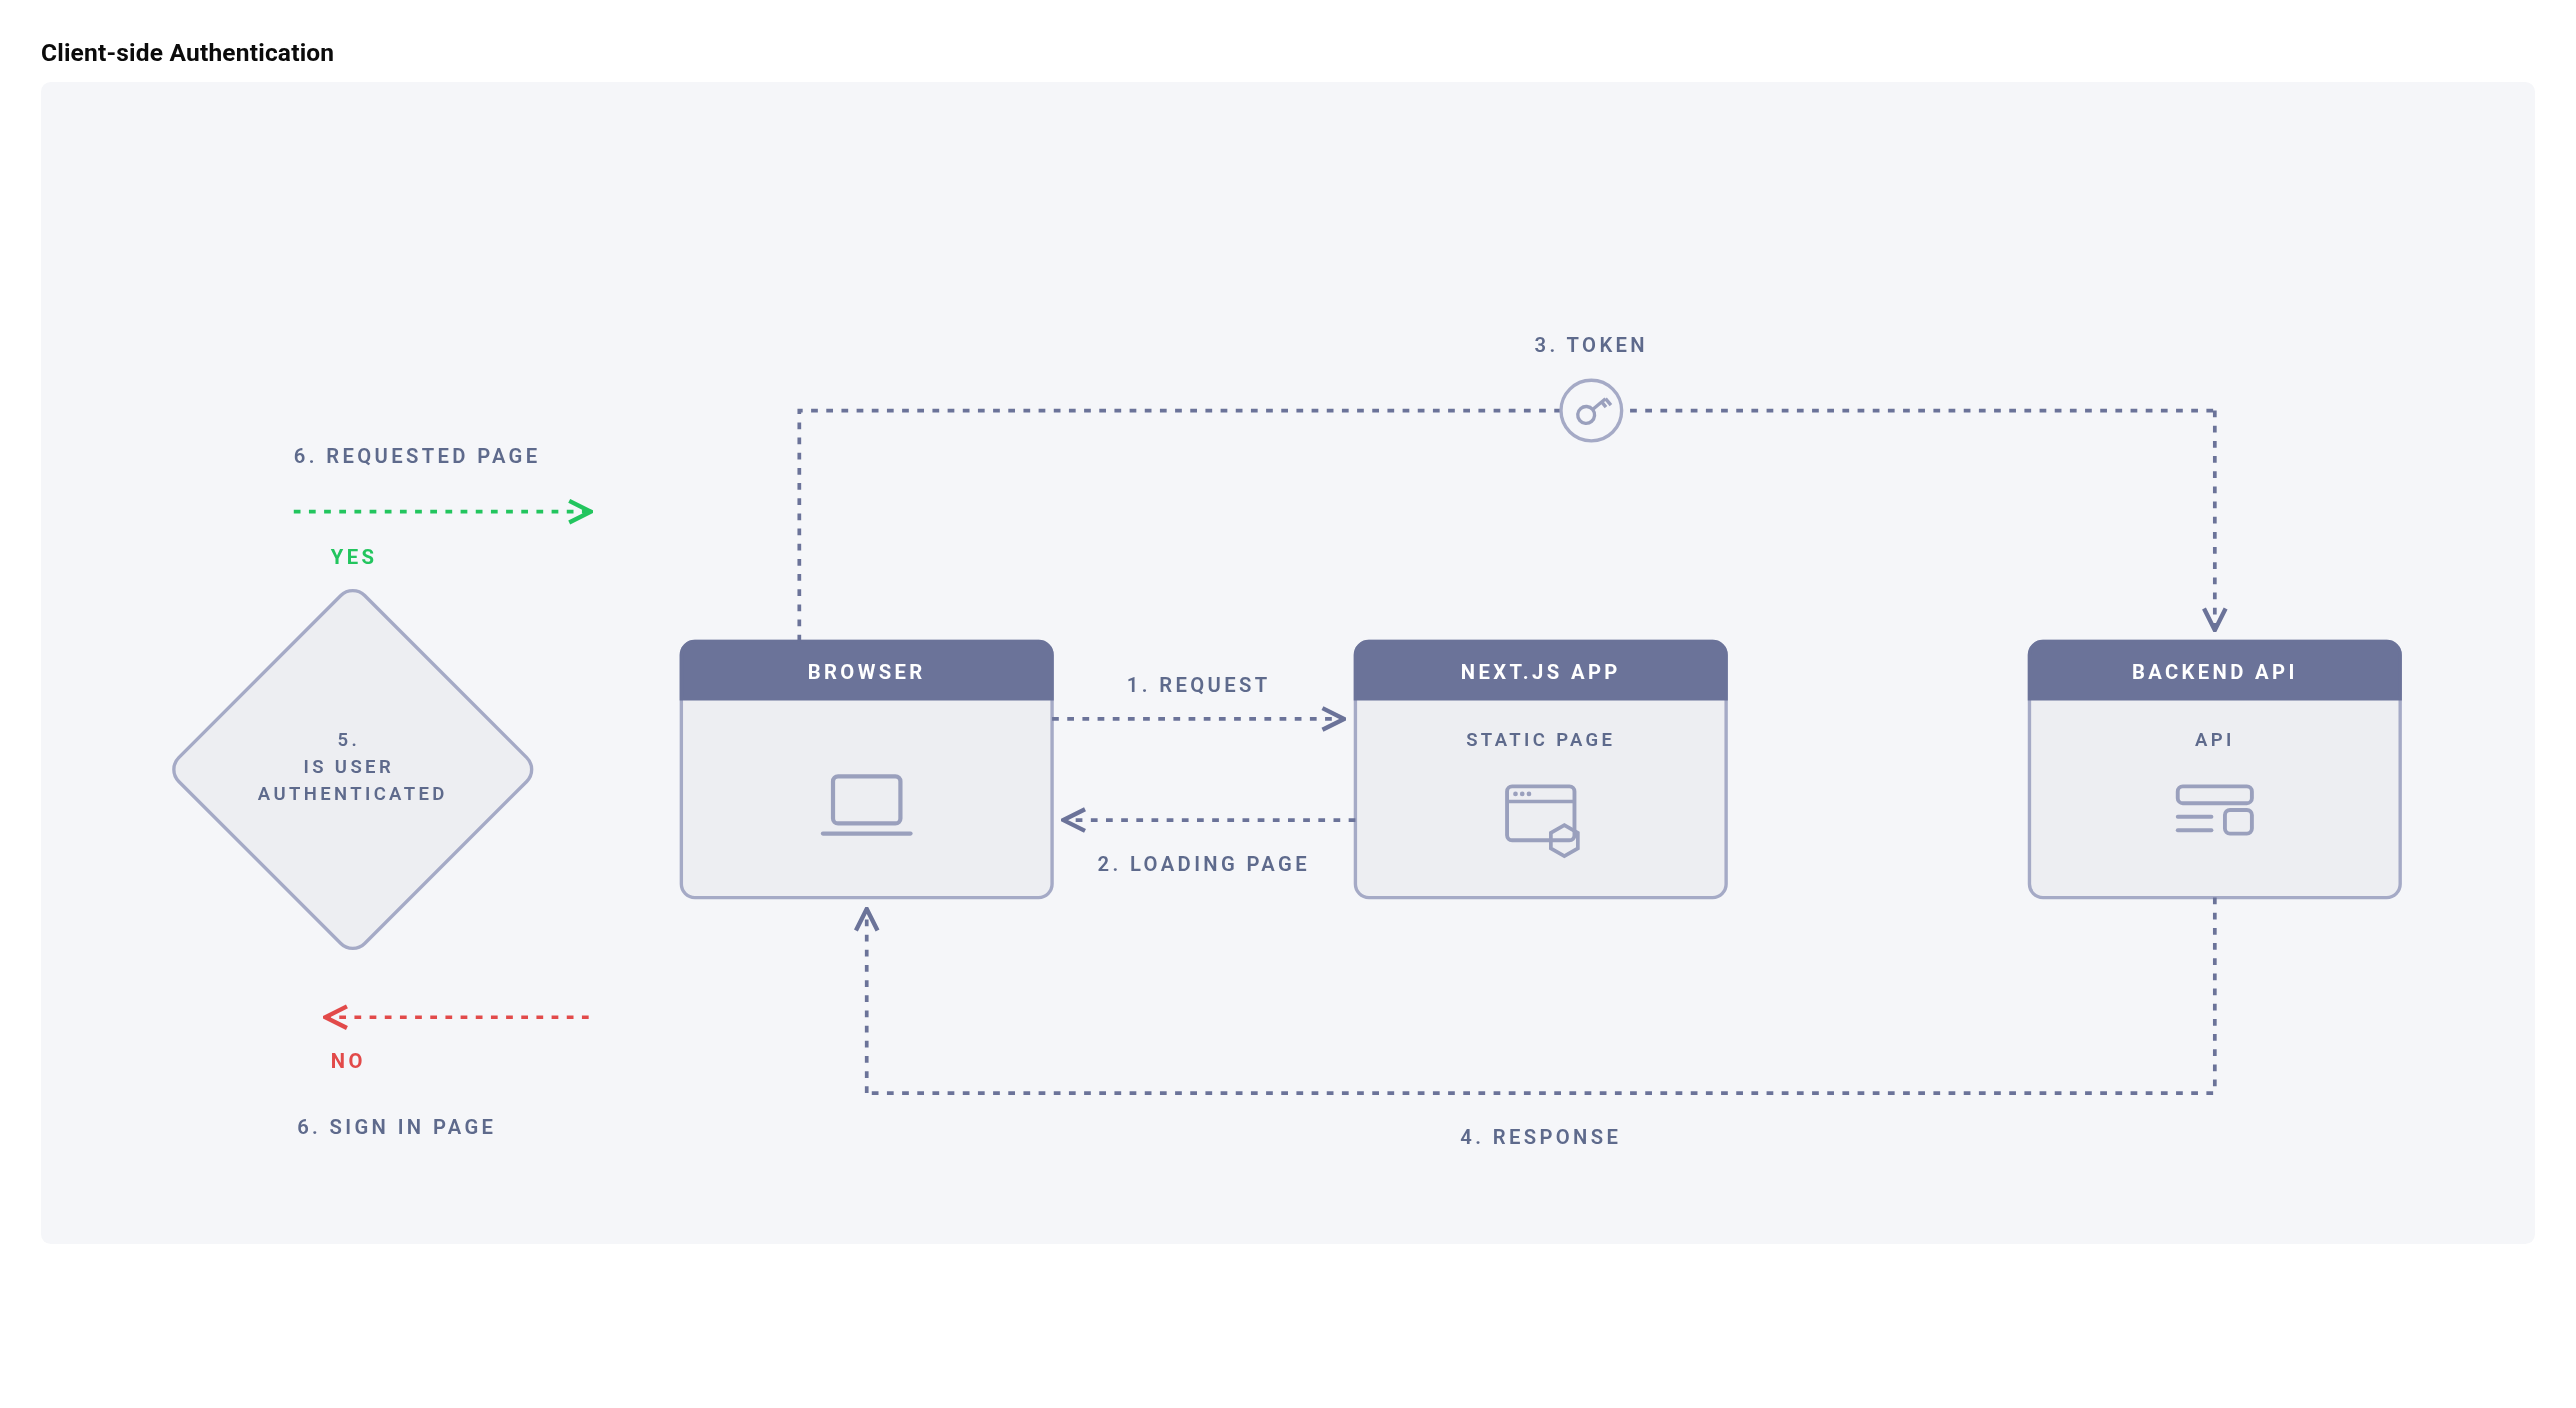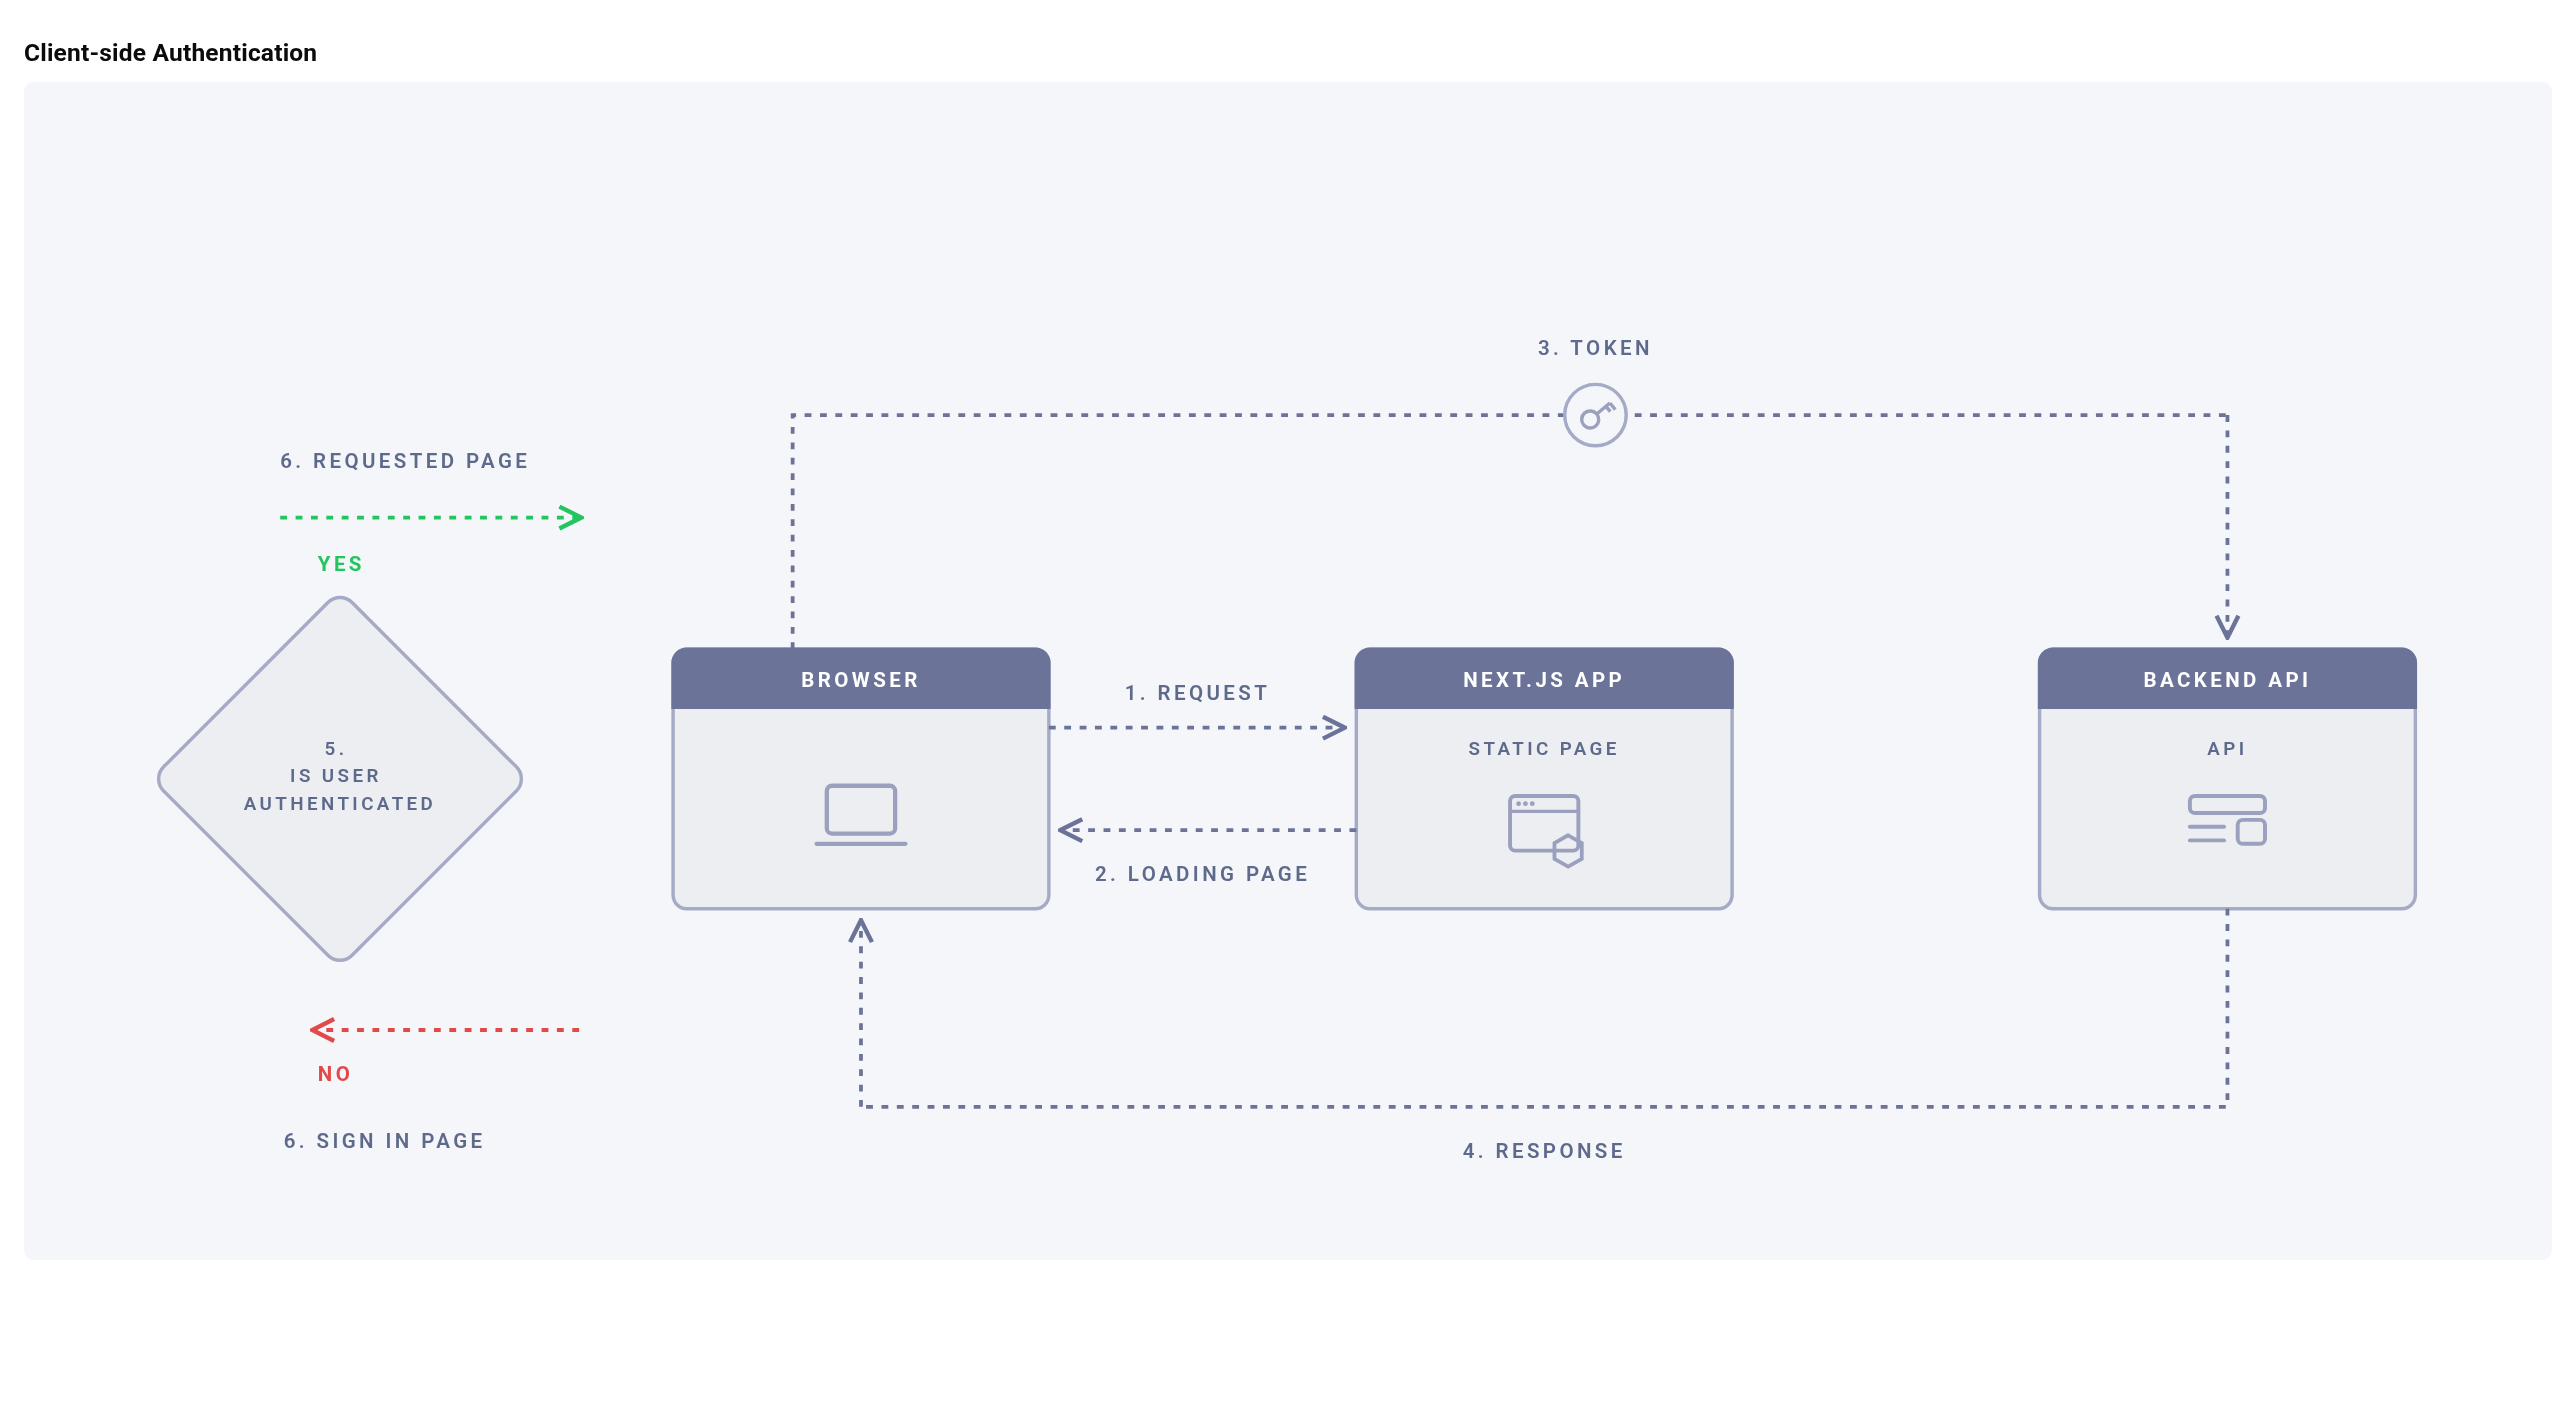--- a/index.html
+++ b/index.html
@@ -11,21 +11,21 @@
     --header:#6b7399;
     --node-bg:#edeef2;
     --node-border:#a5aac6;
     --label:#5e6a8c;
     --green:#22c55e;
     --red:#e24a4a;
   }
   *{box-sizing:border-box}
   html,body{margin:0;padding:0;background:var(--bg);color:var(--ink);
     font-family:-apple-system,BlinkMacSystemFont,"Segoe UI",Roboto,Helvetica,Arial,sans-serif;}
-  .page{padding:38px 24px 49px;}
+  .page{padding:38px 41px 49px;}
   h1{font-size:24.5px;font-weight:700;margin:0 0 14.7px 0;letter-spacing:0.2px}
   .panel{position:relative;background:var(--panel);border-radius:9.8px;overflow:hidden;}
   svg{display:block;width:100%;height:auto}
 
   
   .t-label{font: 600 12px/1 -apple-system,BlinkMacSystemFont,"Segoe UI",Roboto,Helvetica,Arial; fill:var(--label); letter-spacing:2px}
   .t-title{font: 700 12px/1 -apple-system,BlinkMacSystemFont,"Segoe UI",Roboto,Helvetica,Arial; fill:#ffffff; letter-spacing:2px}
   .t-sub  {font: 600 11px/1 -apple-system,BlinkMacSystemFont,"Segoe UI",Roboto,Helvetica,Arial; fill:var(--label); letter-spacing:2px}
   .t-yes  {font: 700 12px/1 -apple-system,BlinkMacSystemFont,"Segoe UI",Roboto,Helvetica,Arial; fill:var(--green); letter-spacing:2px}
   .t-no   {font: 700 12px/1 -apple-system,BlinkMacSystemFont,"Segoe UI",Roboto,Helvetica,Arial; fill:var(--red); letter-spacing:2px}

